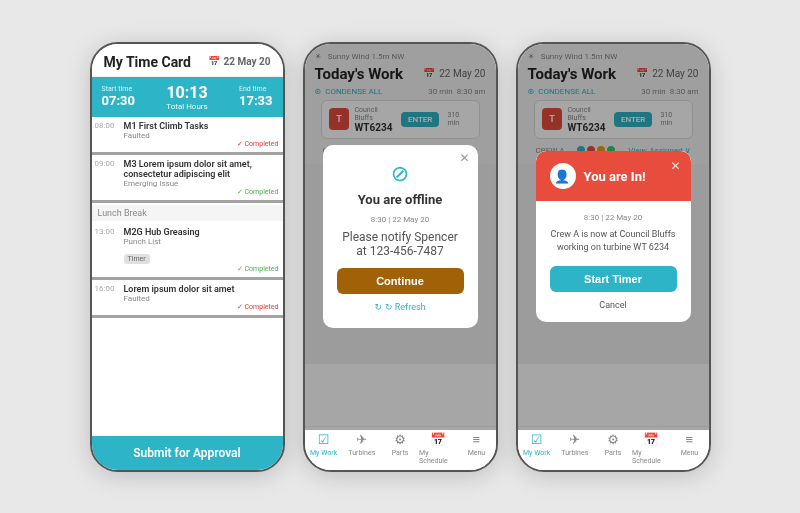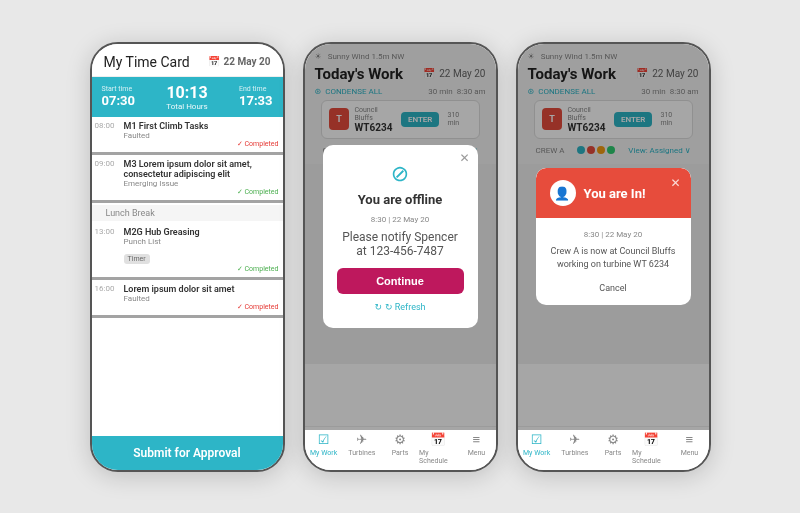--- a/index.html
+++ b/index.html
@@ -38,21 +38,21 @@
       border-bottom: 1px solid #eee;
     }
     .timecard-title {
       font-size: 14px;
       font-weight: 700;
       color: #222;
       display: flex;
       align-items: center;
       justify-content: space-between;
     }
-    .timecard-title-text { font-size: 14px; font-weight: 400; }
+    .timecard-title-text { font-size: 14px; font-weight: 700; }
     .timecard-date {
       font-size: 10px;
       color: #666;
       display: flex;
       align-items: center;
       gap: 3px;
     }
     .time-banner {
       background: #2db5c7;
       padding: 6px 10px;
@@ -74,21 +74,21 @@
       padding: 4px 3px;
       min-width: 28px;
     }
     .task-col { flex: 1; padding: 4px 4px; }
     .task-name { font-size: 9px; font-weight: 600; color: #333; }
     .task-sub { font-size: 8px; color: #888; }
     .task-status { font-size: 7px; color: #4CAF50; text-align: right; }
     .task-status.faulted { color: #e53935; }
     .lunch-break {
       background: #f5f5f5;
-      padding: 3px 14px;
+      padding: 3px 6px;
       font-size: 9px;
       color: #888;
       margin: 2px 0;
     }
     .break-badge {
       background: #e0e0e0;
       font-size: 7px;
       color: #666;
       padding: 1px 4px;
       border-radius: 3px;
@@ -213,21 +213,21 @@
       top: 6px; right: 8px;
       font-size: 12px;
       color: #999;
       cursor: pointer;
     }
     .modal-icon { font-size: 22px; color: #2db5c7; margin-bottom: 6px; }
     .modal-title { font-size: 13px; font-weight: 700; color: #333; margin-bottom: 8px; }
     .modal-date { font-size: 8px; color: #888; margin-bottom: 6px; }
     .modal-msg { font-size: 12px; color: #555; margin-bottom: 10px; }
     .modal-btn {
-      background: #be185d;
+      background: #a16207;
       color: #fff;
       border: none;
       border-radius: 6px;
       padding: 7px 0;
       width: 100%;
       font-size: 11px;
       font-weight: 600;
       cursor: pointer;
       margin-bottom: 8px;
     }
@@ -472,20 +472,21 @@
     <div class="modal-overlay">
       <div class="modal-box-checkin">
         <div class="checkin-header">
           <div style="width:26px;height:26px;background:#fff;border-radius:50%;display:flex;align-items:center;justify-content:center;font-size:13px;">👤</div>
           <div class="checkin-title">You are In!</div>
           <span class="checkin-close">✕</span>
         </div>
         <div class="checkin-body">
           <div class="checkin-date">8:30  |  22 May 20</div>
           <div class="checkin-msg">Crew A is now at Council Bluffs working on turbine WT 6234</div>
+          <button class="checkin-btn">Start Timer</button>
           <div class="checkin-cancel">Cancel</div>
         </div>
       </div>
     </div>
 
     <div class="bottom-nav">
       <div class="nav-item active">
         <span class="nav-icon">☑</span>
         <span>My Work</span>
       </div>

